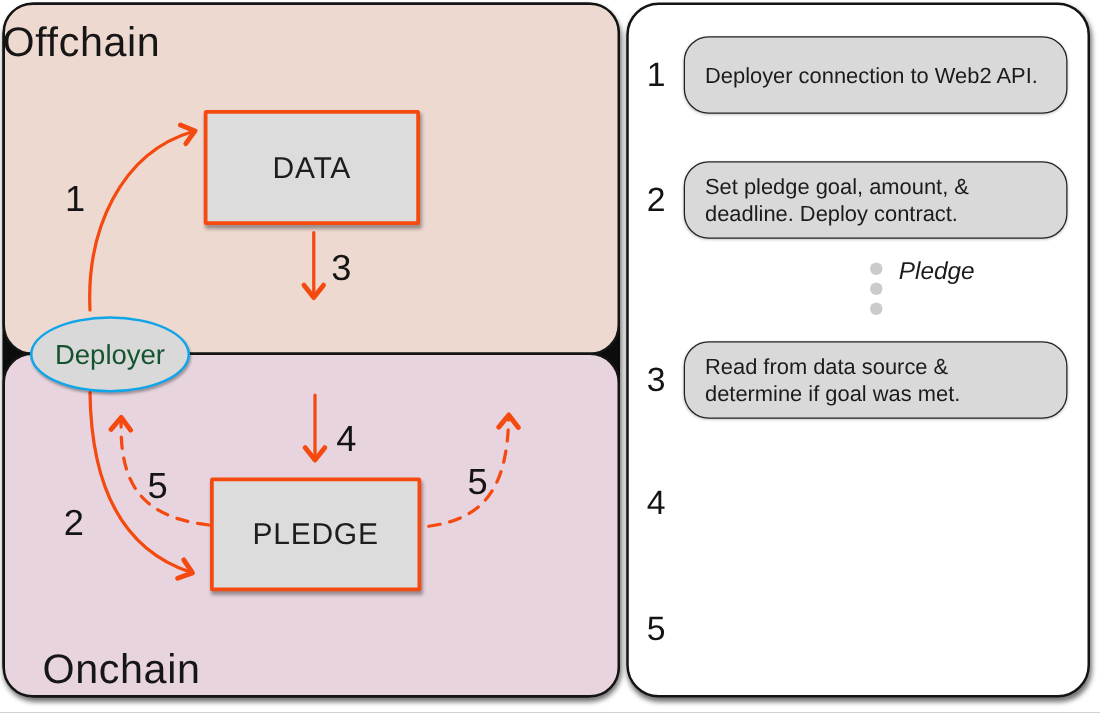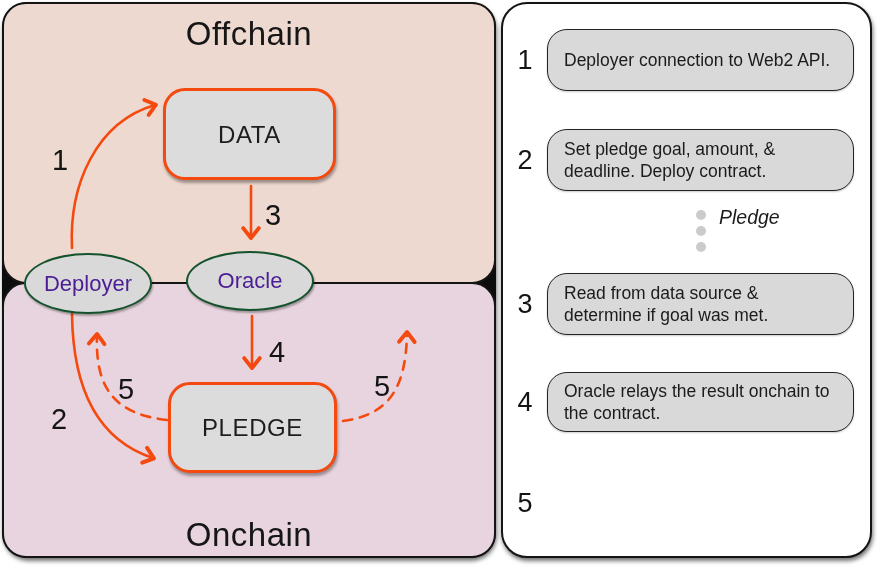--- a/index.html
+++ b/index.html
@@ -31,66 +31,66 @@
     left: 0; width: 494px;
     border: 2.5px solid #141414;
     border-radius: 24px;
   }
   .region-offchain { top: 0; height: 282px; background: #eed9d0; }
   .region-onchain  { top: 280px; height: 276px; background: #e8d4de; }
 
   .region-title {
     position: absolute;
     left: 0; width: 100%;
-    text-align: center;
+    text-align: left;
     font-size: 33px;
     letter-spacing: 0.5px;
     color: #161616;
     z-index: 6;
   }
   .offchain-title { top: 13px; }
-  .onchain-title  { top: 514px; }
+  .onchain-title  { top: 514px; margin-left: 32px; }
 
   .arrow-layer {
     position: absolute;
     left: 0; top: 0;
     width: 494px; height: 556px;
     z-index: 3;
     pointer-events: none;
   }
 
   .node-box {
     position: absolute;
     background: #dcdcdc;
     border: 3px solid #f4490f;
-    border-radius: 22px;
+    border-radius: 2px;
     display: flex;
     flex-direction: column;
     align-items: center;
     justify-content: center;
     font-size: 24px;
     letter-spacing: 0.6px;
     line-height: 31px;
     color: #1d1d1d;
     box-shadow: 1px 3px 3px rgba(0,0,0,.35);
     z-index: 2;
   }
   .data-source-box     { left: 161px; top: 86px;  width: 173px; height: 92px; }
   .pledge-contract-box { left: 166px; top: 380px; width: 169px; height: 91px; }
 
   .actor-ellipse {
     position: absolute;
     background: #d9d9d9;
-    border: 2px solid #14532d;
+    border: 2px solid #0ea5e9;
     border-radius: 50%;
     display: flex;
     align-items: center;
     justify-content: center;
     font-size: 22px;
-    color: #4c1d95;
+    color: #14532d;
     z-index: 4;
     box-shadow: 1px 2px 2px rgba(0,0,0,.3);
   }
   .ellipse-deployer    { left: 22px;  top: 251px; width: 128px; height: 61px; }
   .ellipse-oracle      { left: 184px; top: 249px; width: 128px; height: 60px; }
   .ellipse-beneficiary { left: 337px; top: 251px; width: 129px; height: 59px; font-size: 21px; }
 
   .flow-num {
     position: absolute;
     width: 32px; height: 34px;
@@ -206,21 +206,20 @@
     </svg>
 
     <div class="node-box data-source-box">
       <span>DATA</span>
     </div>
     <div class="node-box pledge-contract-box">
       <span>PLEDGE</span>
     </div>
 
     <div class="actor-ellipse ellipse-deployer">Deployer</div>
-    <div class="actor-ellipse ellipse-oracle">Oracle</div>
 
     <div class="flow-num num-1">1</div>
     <div class="flow-num num-2">2</div>
     <div class="flow-num num-3">3</div>
     <div class="flow-num num-4">4</div>
     <div class="flow-num num-5l">5</div>
     <div class="flow-num num-5r">5</div>
   </div>
 
   <div class="steps-card">
@@ -252,23 +251,20 @@
 
     <div class="step-row row-3">
       <div class="step-num">3</div>
       <div class="step-bubble">
         <span>Read from data source &amp; determine if goal was met.</span>
       </div>
     </div>
 
     <div class="step-row row-4">
       <div class="step-num">4</div>
-      <div class="step-bubble">
-        <span>Oracle relays the result onchain to the contract.</span>
-      </div>
     </div>
 
     <div class="step-row row-5">
       <div class="step-num">5</div>
     </div>
 
   </div>
 </div>
 
 </body></html>

